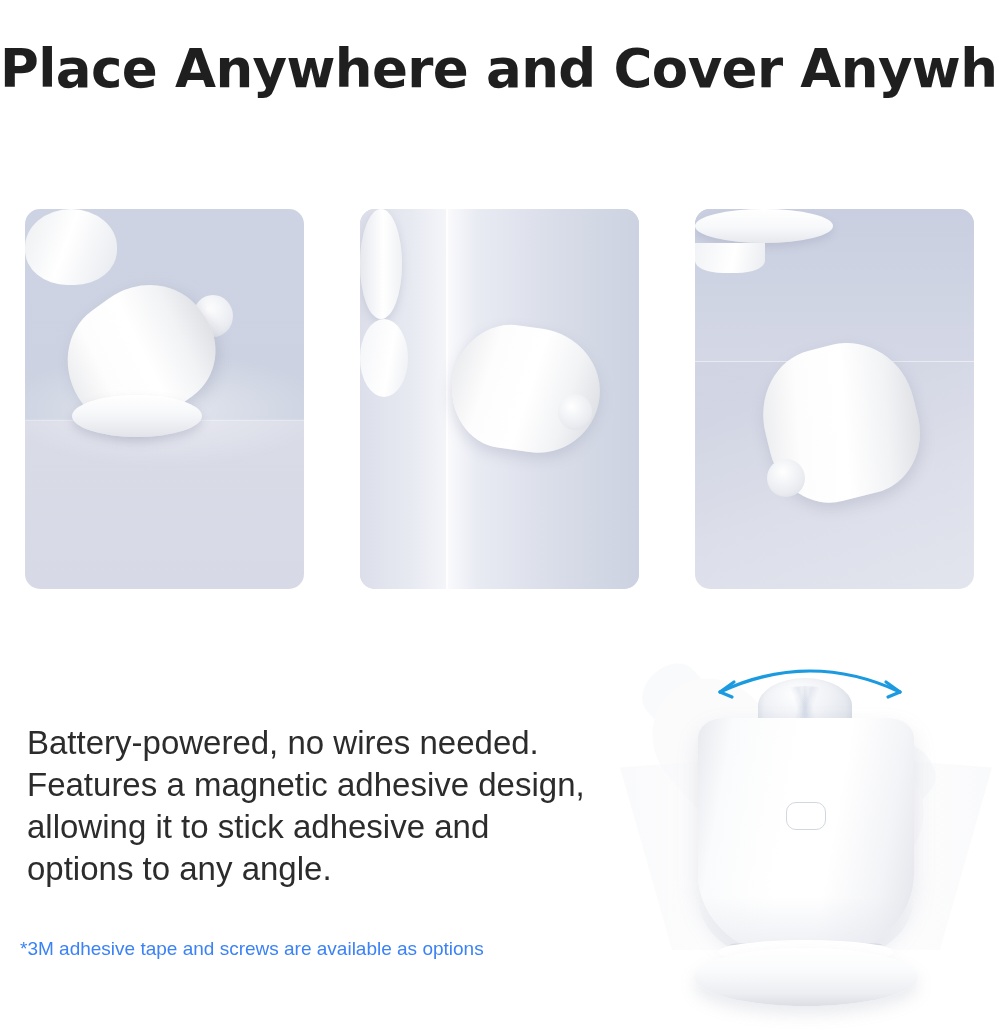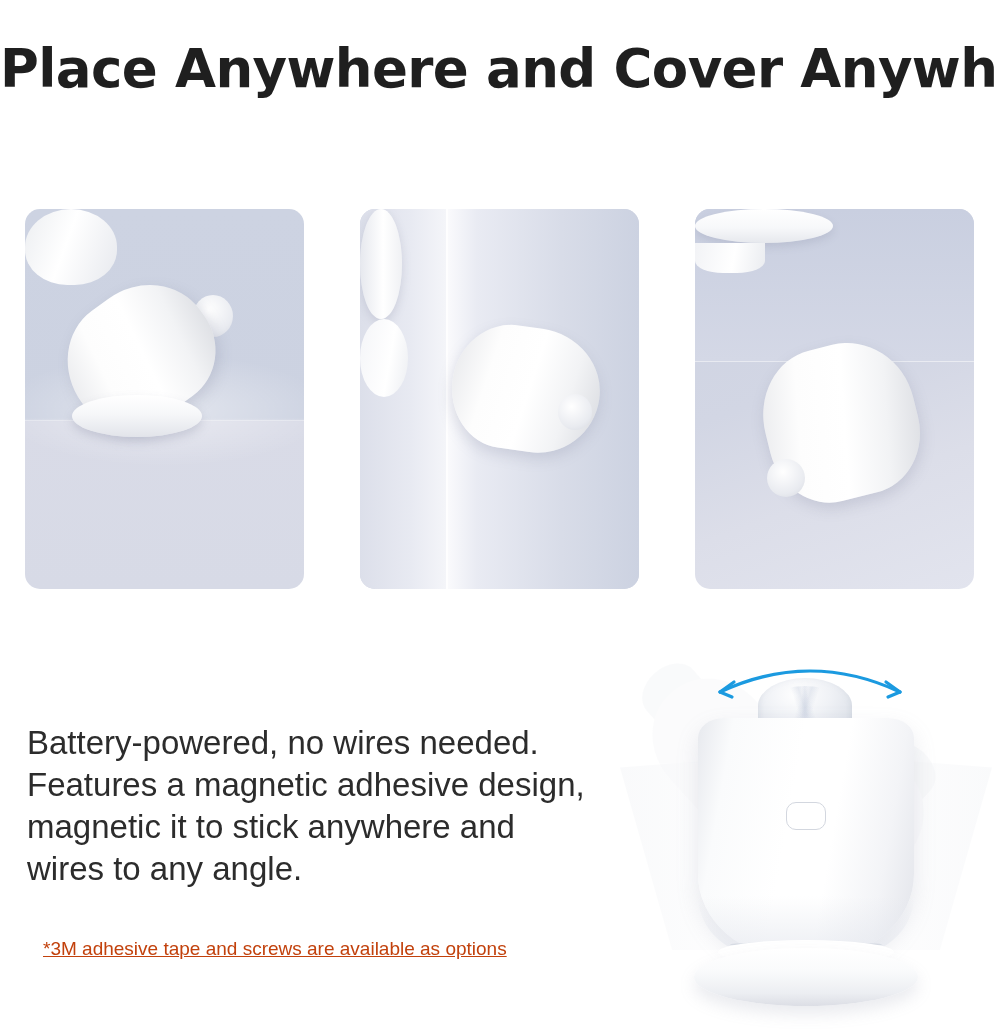--- a/index.html
+++ b/index.html
@@ -160,25 +160,24 @@
     position:absolute; left:27px; top:722px; width:575px;
     font-family:"Liberation Sans", sans-serif;
     font-weight:400;
     font-size:33px;
     line-height:42px;
     color:#2c2c2c;
   }
   .copy div{ white-space:nowrap; }
 
   .footnote{
-    position:absolute; left:43px; top:938px;
+    position:absolute; left:20px; top:938px;
     font-size:19px;
-    color:#c2410c;
+    color:#3b82f6;
     white-space:nowrap;
-    text-decoration:underline;
   }
 
   
   .hero{
     position:absolute; left:610px; top:650px;
     width:389px; height:382px;
     background:#ffffff;
   }
   
   .ghost{
@@ -294,22 +293,22 @@
       <div class="body-cyl s3-head"></div>
       <div class="dome s3-lens"></div>
     </div>
   </div>
 
 </div>
 
 <div class="copy">
   <div>Battery-powered, no wires needed.</div>
   <div>Features a magnetic adhesive design,</div>
-  <div>magnetic it to stick anywhere and</div>
-  <div>wires to any angle.</div>
+  <div>allowing it to stick adhesive and</div>
+  <div>options to any angle.</div>
 </div>
 
 <div class="footnote">*3M adhesive tape and screws are available as options</div>
 
 <div class="hero">
 
   <div class="ghost-fan"></div>
 
   <div class="ghost ghost-left">
     <div class="g-dome"></div>

